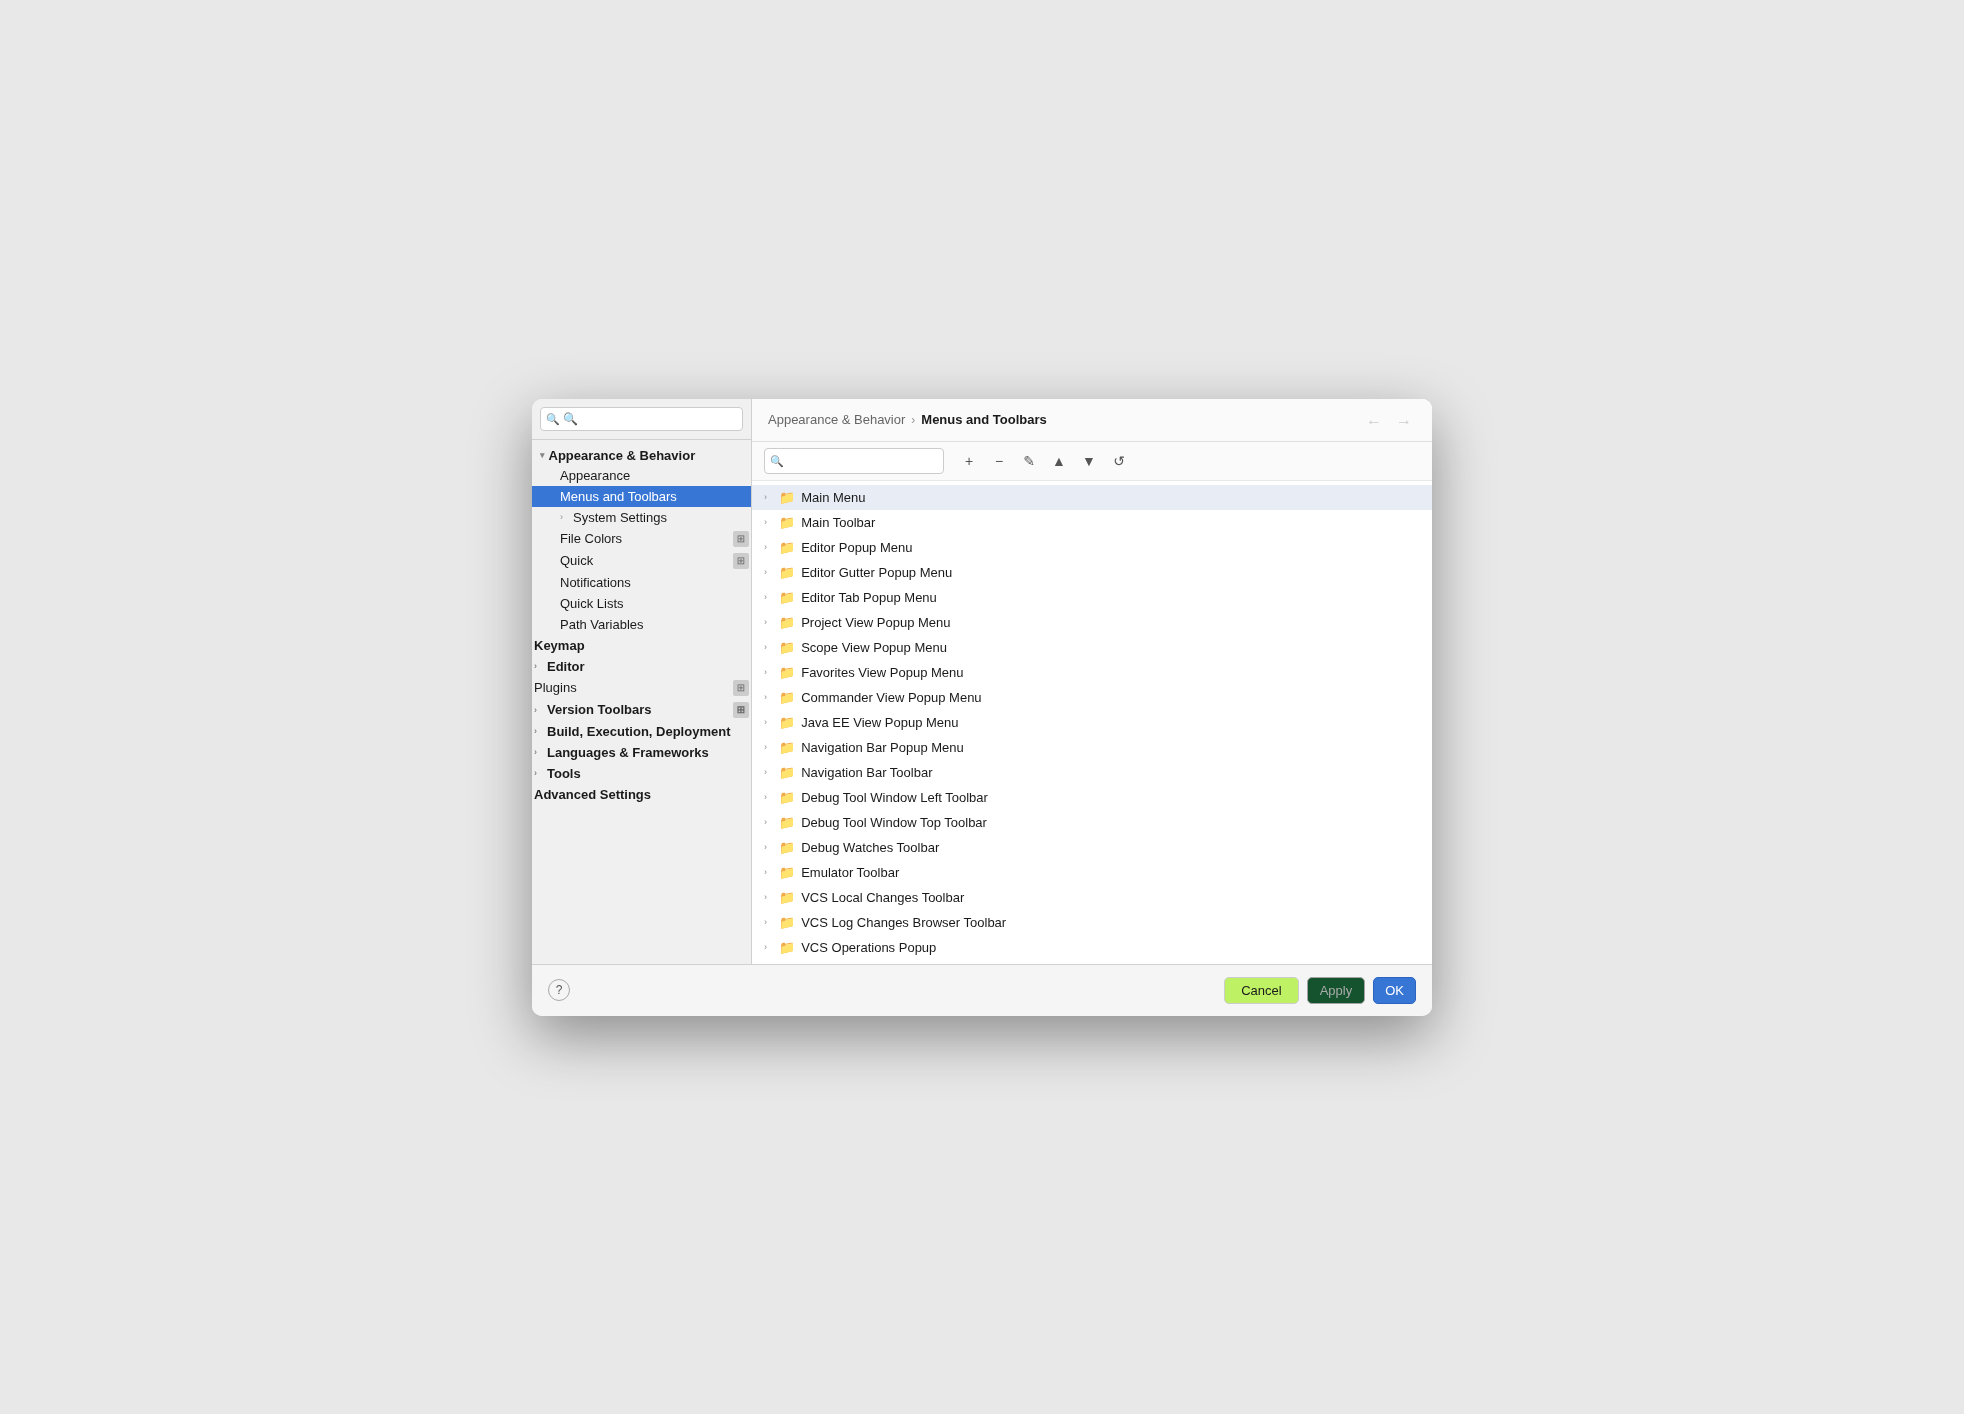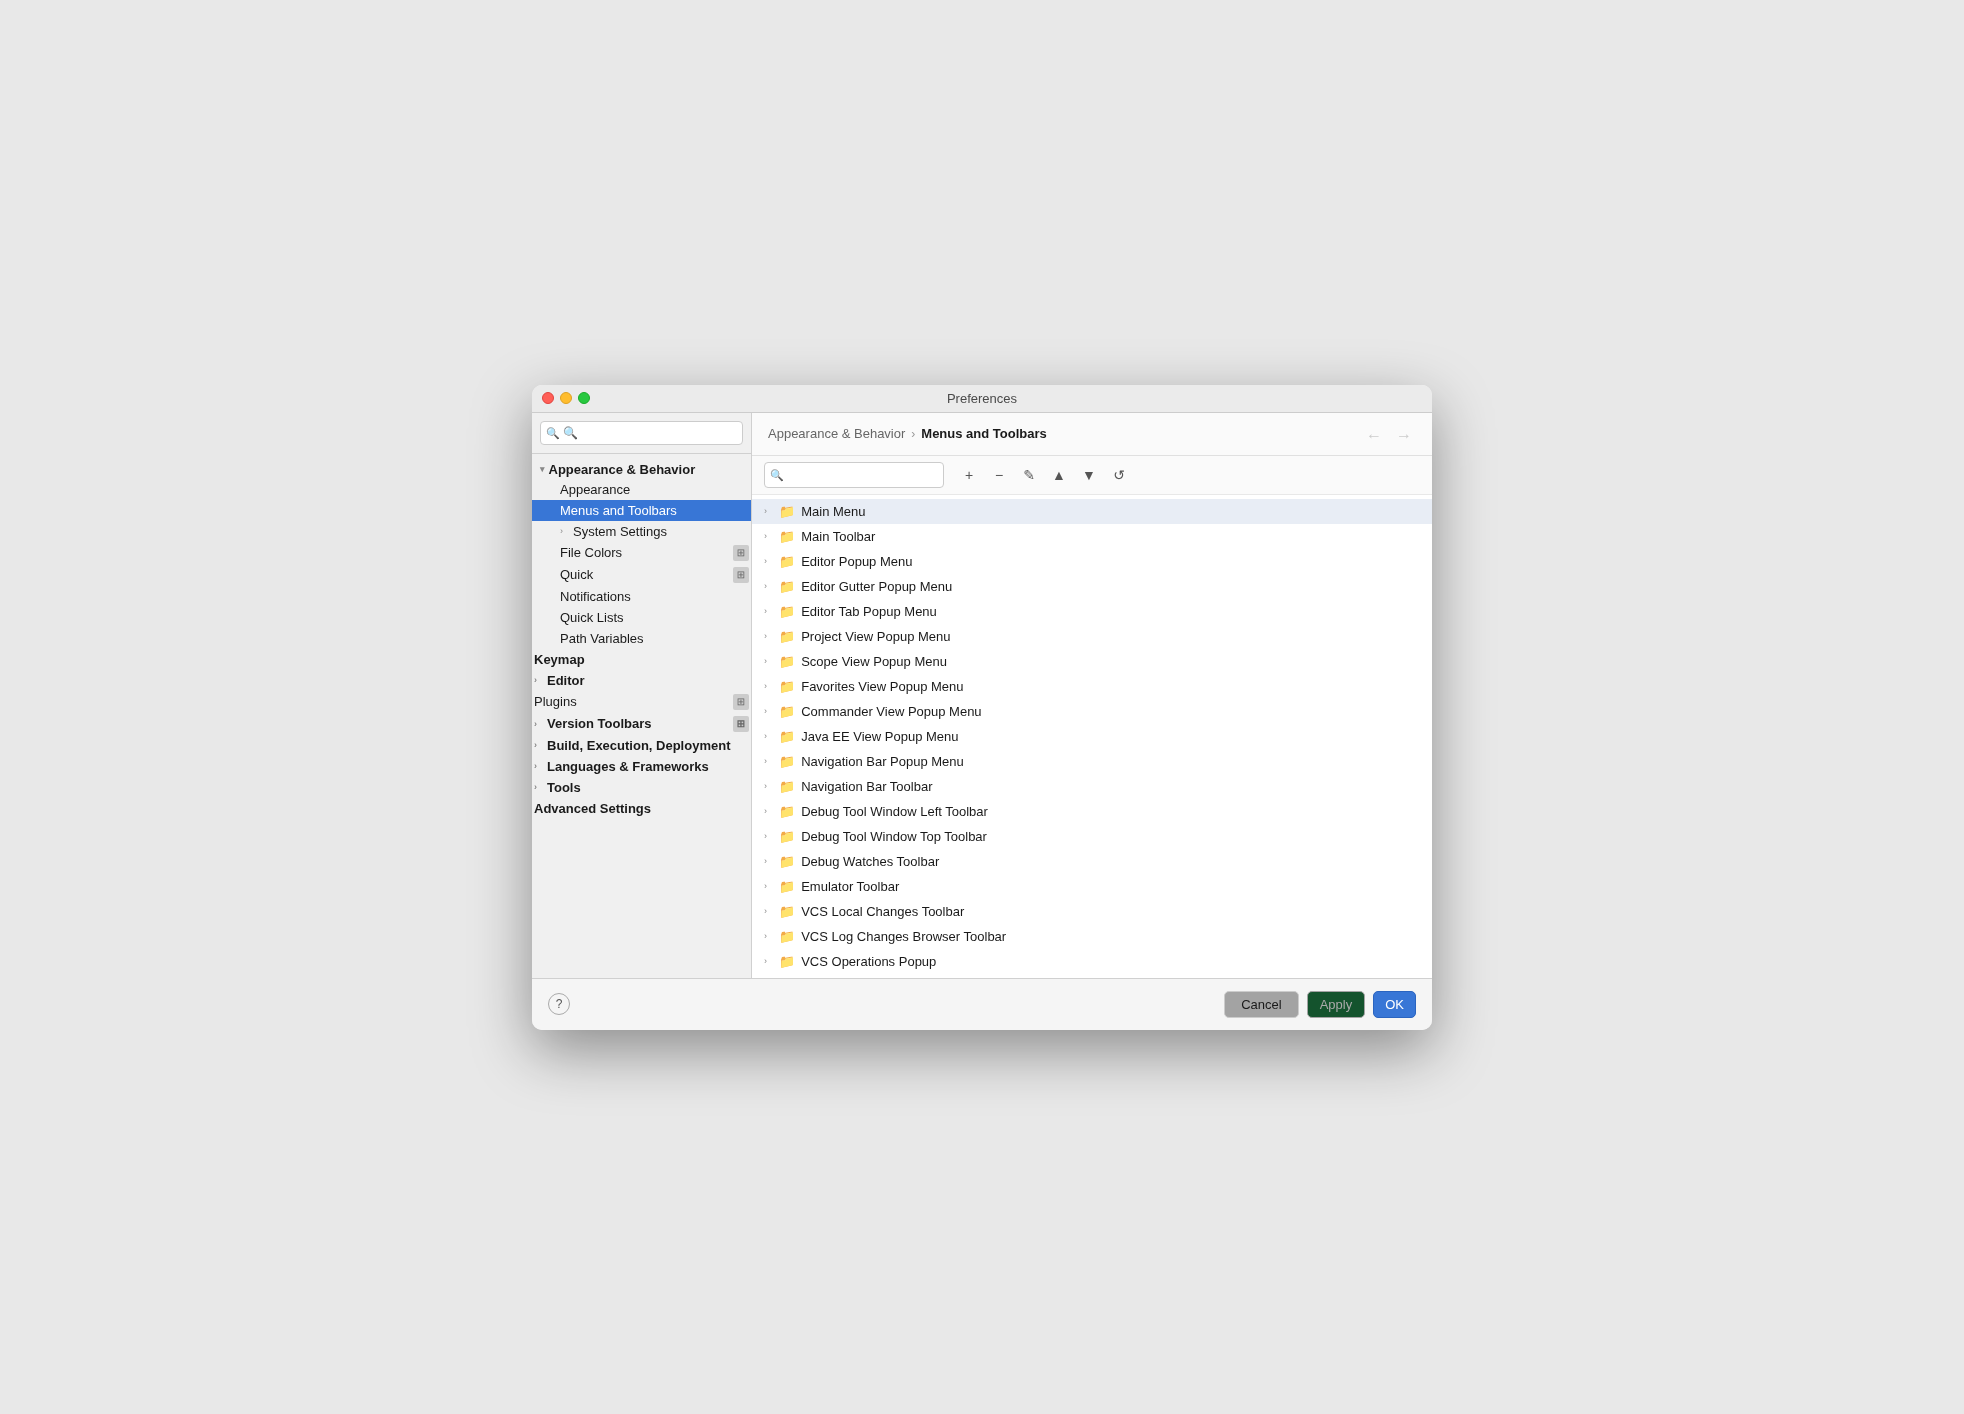--- a/index.html
+++ b/index.html
@@ -257,21 +257,21 @@
       display: flex;
       align-items: center;
       justify-content: center;
       font-size: 12px;
       color: #555;
       cursor: pointer;
     }
     .btn-cancel {
       padding: 5px 16px;
       border: 1px solid #ccc;
-      background: #a3a3a3;
+      background: #bef264;
       border-radius: 5px;
       font-size: 13px;
       cursor: pointer;
       color: #1a1a1a;
     }
     .btn-apply {
       padding: 5px 12px;
       border: 1px solid #a3a3a3;
       background: #14532d;
       border-radius: 5px;
@@ -296,28 +296,20 @@
     }
     .window-footer {
       border-top: 1px solid #d0d0d0;
     }
   </style>
 </head>
 <body>
 
 <div class="window">
 
-  <div class="title-bar">
-    <div class="traffic-lights">
-      <div class="traffic-light tl-close"></div>
-      <div class="traffic-light tl-minimize"></div>
-      <div class="traffic-light tl-maximize"></div>
-    </div>
-    <span class="title-bar-text">Preferences</span>
-  </div>
 
   <div class="main-content">
 
     <div class="sidebar">
       <div class="sidebar-search">
         <div class="search-wrapper">
           <span class="search-icon-s">🔍</span>
           <input type="text" placeholder="🔍" style="">
         </div>
       </div>

